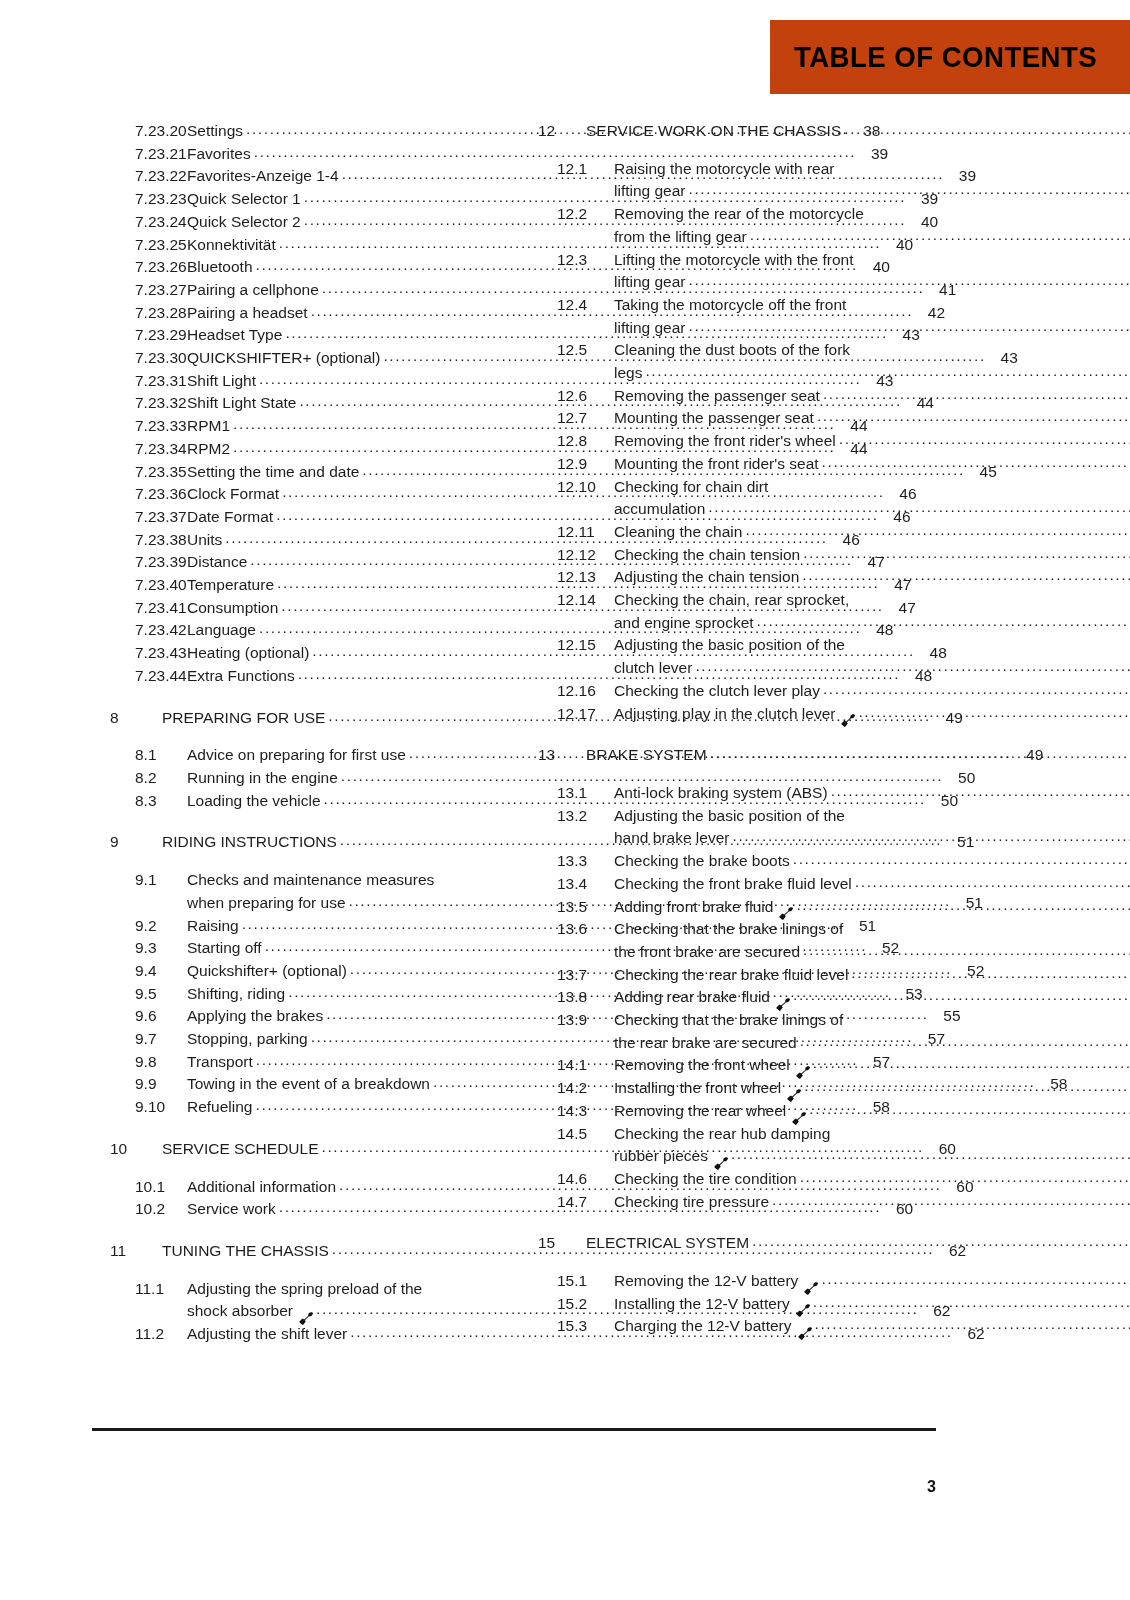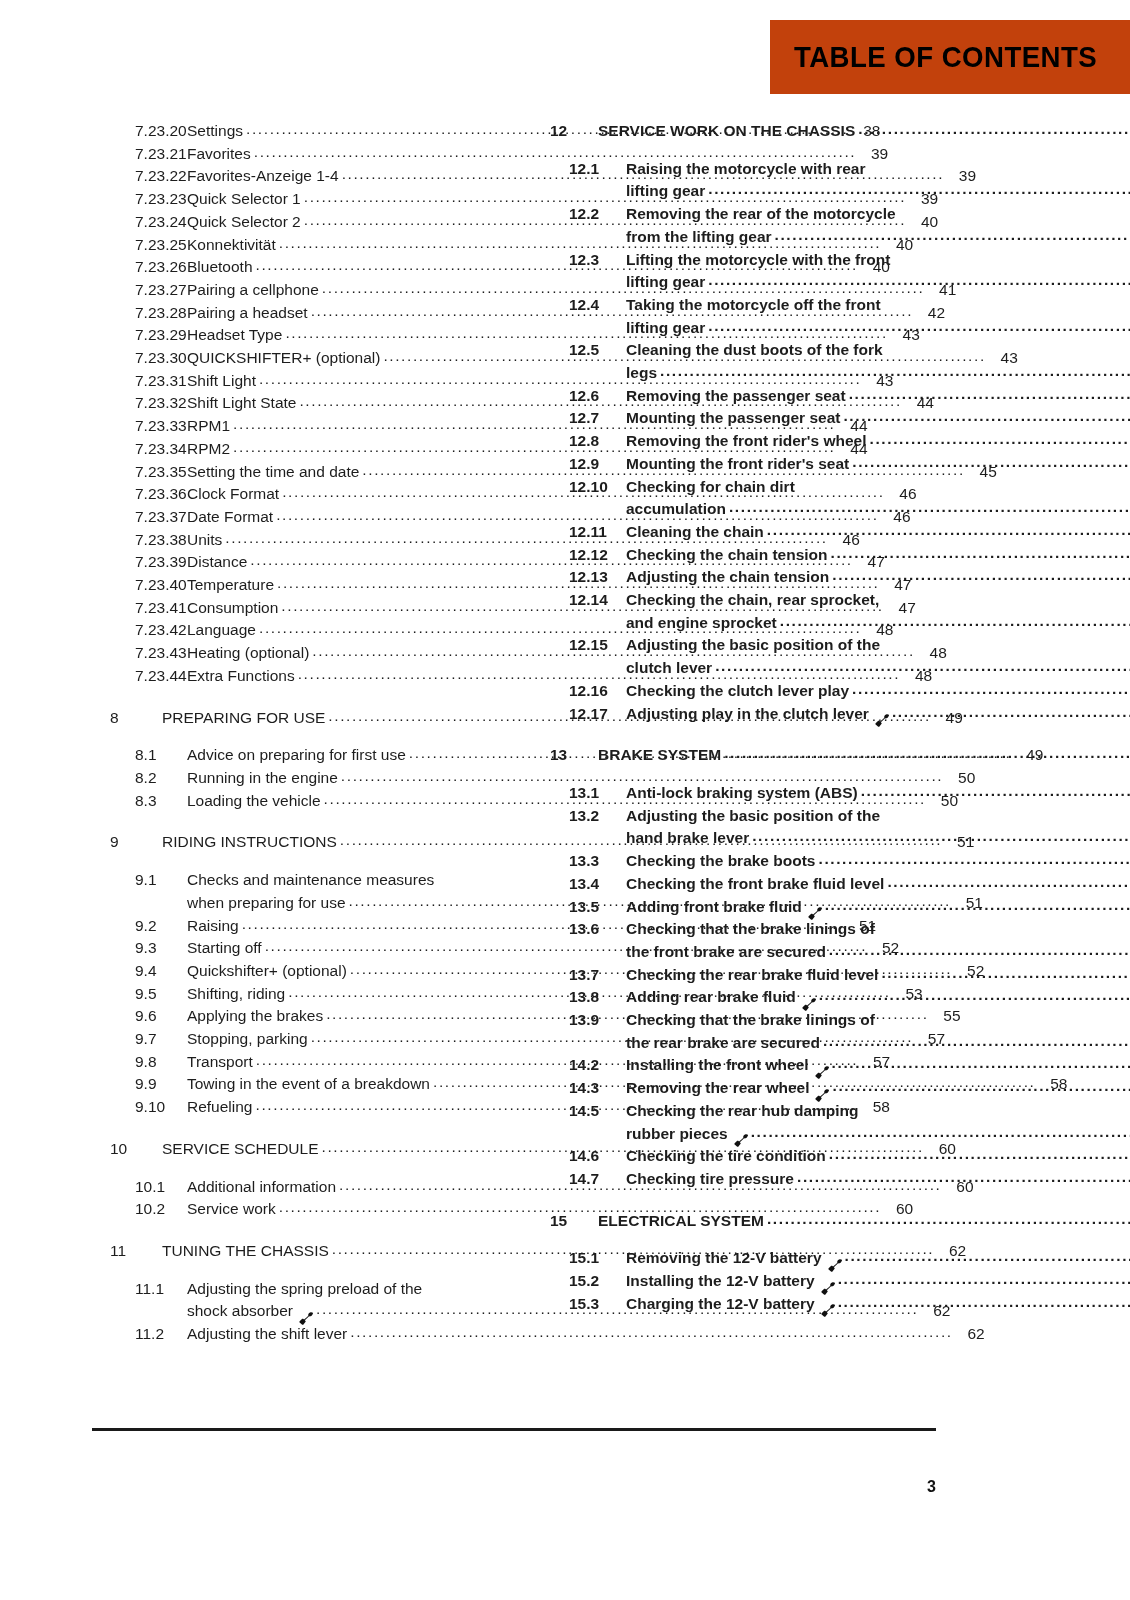--- a/index.html
+++ b/index.html
@@ -47,21 +47,21 @@
     left: 0;
     top: 120px;
     width: 1130px;
     display: flex;
     gap: 0px;
   }
   .column {
     width: 420px;
   }
   #col-left  { margin-left: 110px; }
-  #col-right { margin-left: 20px; width: 430px; font-weight: bold; }
+  #col-right { margin-left: 8px; width: 430px; }
 
   
   .chapter,
   .section {
     display: flex;
     align-items: flex-start;
     font-size: 15.5px;
     line-height: 22.7px;
     color: #1d1d1d;
   }
@@ -907,20 +907,34 @@
         <div class="num">13.9</div>
         <div class="body">
           <div class="wrap-text">Checking that the brake linings of</div>
           <div class="entry-line">
             <span class="title-text">the rear brake are secured</span>
             <span class="leader"></span>
           </div>
         </div>
       </div>
       <div class="section">
+        <div class="num">14.1</div>
+        <div class="body">
+          <div class="entry-line">
+            <span class="title-text">Removing the front wheel</span>
+            <span class="tool-icon">
+              <svg viewBox="0 0 16 14" width="15" height="13" xmlns="http://www.w3.org/2000/svg">
+                <path fill="#111111" d="M15.1 1.0 C14.2 0.2 12.9 0.0 11.8 0.5 C10.4 1.1 9.6 2.6 9.9 4.0 L8.6 5.3 L5.4 8.2 L4.4 7.4 C4.1 7.2 3.7 7.2 3.4 7.4 L0.6 9.9 C0.2 10.3 0.2 10.9 0.6 11.2 L3.4 13.6 C3.7 13.9 4.2 13.9 4.5 13.6 L7.0 10.6 C7.2 10.3 7.2 9.9 7.0 9.7 L6.2 8.8 L9.4 5.9 L10.7 4.7 C12.1 5.0 13.6 4.3 14.3 3.0 C14.8 2.1 14.9 1.5 15.1 1.0 Z"></path>
+              </svg>
+            </span>
+            <span class="leader"></span>
+          </div>
+        </div>
+      </div>
+      <div class="section">
         <div class="num">14.2</div>
         <div class="body">
           <div class="entry-line">
             <span class="title-text">Installing the front wheel</span>
             <span class="tool-icon">
               <svg viewBox="0 0 16 14" width="15" height="13" xmlns="http://www.w3.org/2000/svg">
                 <path fill="#111111" d="M15.1 1.0 C14.2 0.2 12.9 0.0 11.8 0.5 C10.4 1.1 9.6 2.6 9.9 4.0 L8.6 5.3 L5.4 8.2 L4.4 7.4 C4.1 7.2 3.7 7.2 3.4 7.4 L0.6 9.9 C0.2 10.3 0.2 10.9 0.6 11.2 L3.4 13.6 C3.7 13.9 4.2 13.9 4.5 13.6 L7.0 10.6 C7.2 10.3 7.2 9.9 7.0 9.7 L6.2 8.8 L9.4 5.9 L10.7 4.7 C12.1 5.0 13.6 4.3 14.3 3.0 C14.8 2.1 14.9 1.5 15.1 1.0 Z"></path>
               </svg>
             </span>
             <span class="leader"></span>

